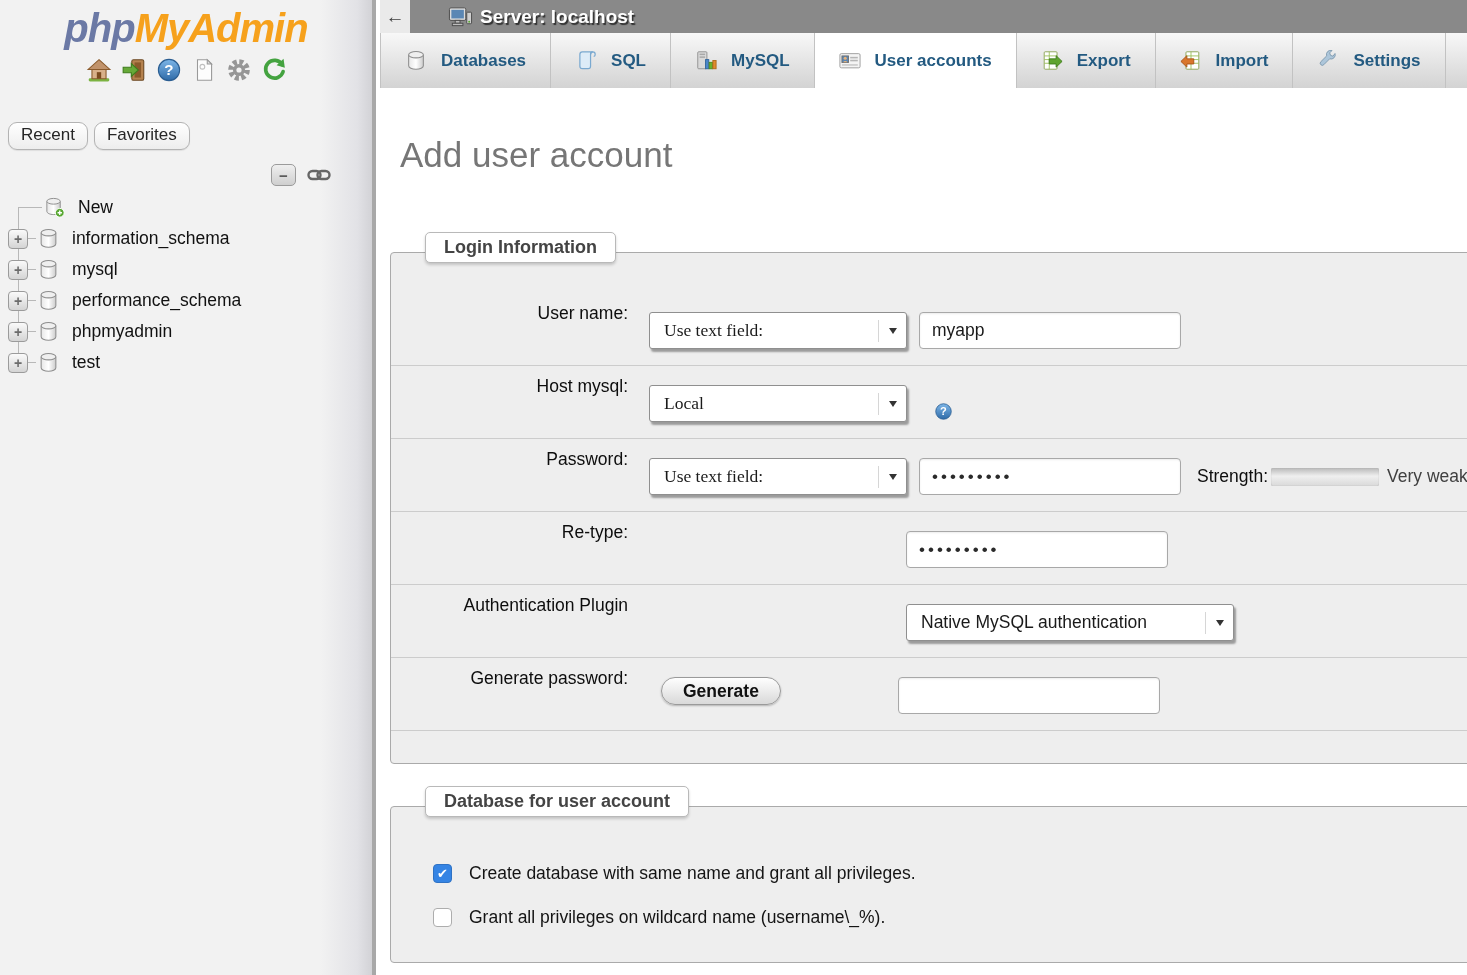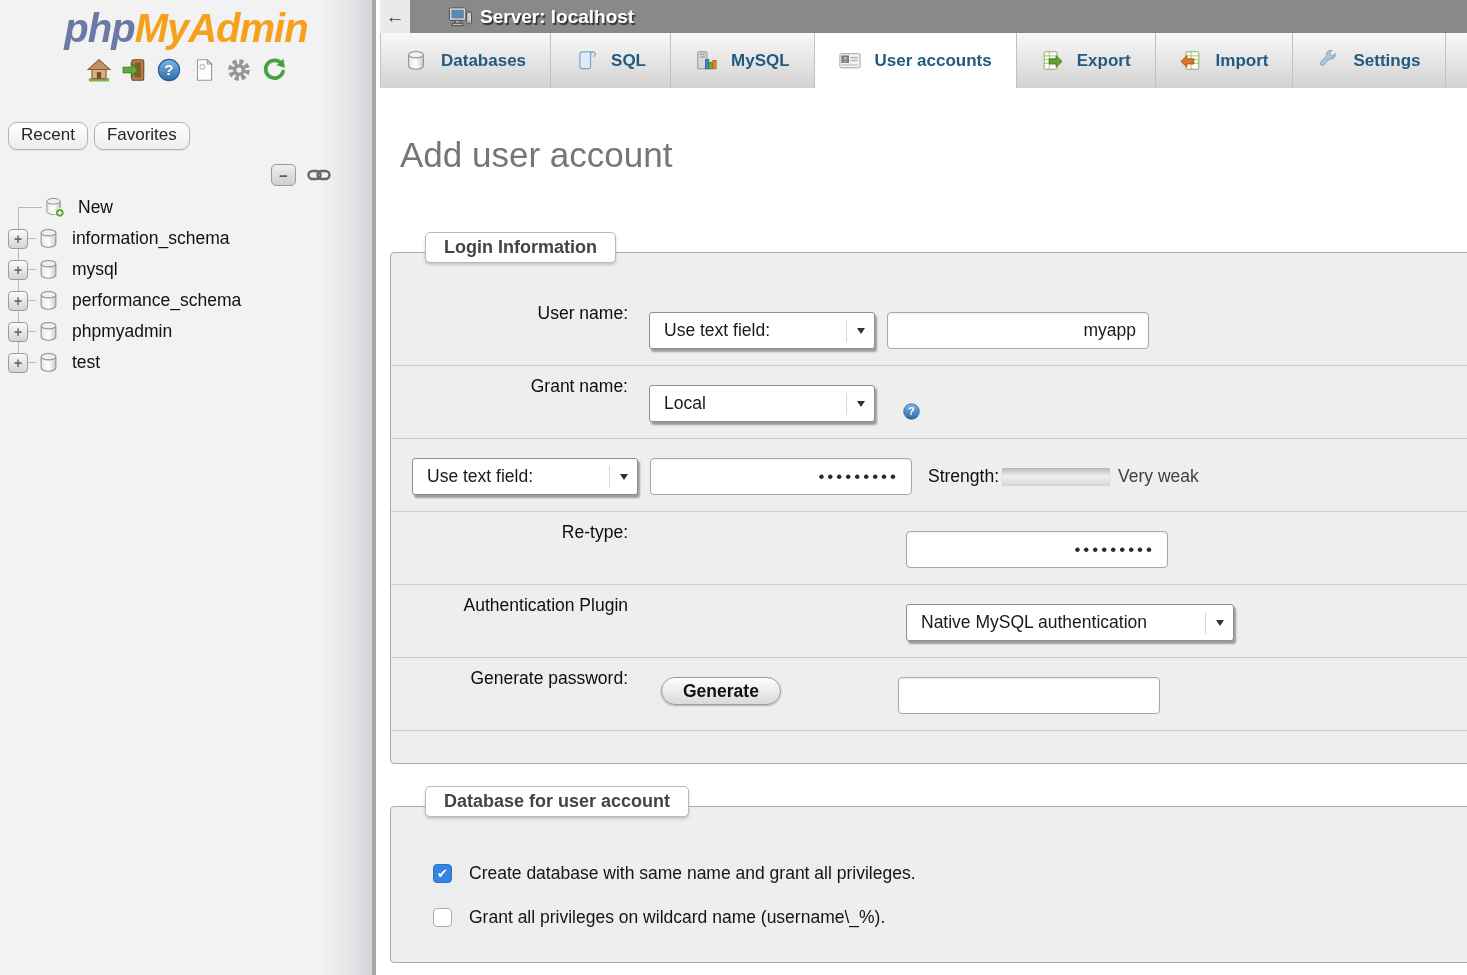--- a/index.html
+++ b/index.html
@@ -82,27 +82,27 @@
   .fctl { display:flex; align-items:flex-start; margin-left:21px; padding-top:19px; gap:12px; }
 
   .sel {
     height:37px; background:#fff; border:1px solid #8f8f8f; border-radius:3px;
     display:flex; align-items:center; justify-content:space-between; padding-left:14px;
     font-size:17.5px; color:#1a1a1a; cursor:pointer;
     box-shadow:2px 3px 2px rgba(0,0,0,0.35);
   }
   .sel .arr { width:28px; height:22px; display:flex; align-items:center; justify-content:center; border-left:1px solid #d6d6d6; }
   .sel .arr::before { content:""; border-left:4.5px solid transparent; border-right:4.5px solid transparent; border-top:6px solid #333; }
-  .w245 { width:226px; } .w328 { width:328px; }
+  .w245 { width:258px;font-family:Liberation Serif, serif; } .w328 { width:328px; }
   .spacer245 { width:245px; flex:0 0 auto; }
 
   .inp {
     width:262px; height:37px; border:1px solid #a8a8a8; border-radius:4px; background:#fff;
     padding:0 12px; font-size:17.5px; color:#1a1a1a; font-family:"Liberation Sans",sans-serif;
-    box-shadow:inset 0 1px 2px rgba(0,0,0,0.08); outline:none;text-align:right;
+    box-shadow:inset 0 1px 2px rgba(0,0,0,0.08); outline:none;
   }
   .masked { font-size:17px; letter-spacing:3px; color:#2a2a2a; }
 
   .helpico { width:19px; height:19px; margin-left:15px; align-self:center; cursor:pointer; }
 
   .strengthwrap { display:flex; align-items:center; margin-left:4px; height:37px; }
   .strengthlabel { font-size:17.5px; color:#0d0d0d; }
   .meter { width:108px; height:18px; margin-left:3px; border-radius:2px; overflow:hidden;
            background:linear-gradient(to bottom,#b9b9b9,#efefef 45%,#d9d9d9); box-shadow:inset 0 0 1px #999; }
   .meterfill { height:100%; background:linear-gradient(to bottom,#a2d45e,#78b23c); }
@@ -376,33 +376,34 @@
       <div class="fctl">
         <div class="sel w245">
           <span>Use text field:</span>
           <span class="arr"></span>
         </div>
         <input class="inp" type="text" value="myapp" style="">
       </div>
     </div>
 
     <div class="frow">
-      <div class="flabel">Grant name:</div>
+      <div class="flabel">Host mysql:</div>
       <div class="fctl">
         <div class="sel w245">
           <span>Local</span>
           <span class="arr"></span>
         </div>
         <svg class="helpico">
             <use href="#i-help"></use>
           </svg>
       </div>
     </div>
 
     <div class="frow">
+      <div class="flabel">Password:</div>
       <div class="fctl">
         <div class="sel w245">
           <span>Use text field:</span>
           <span class="arr"></span>
         </div>
         <input class="inp masked" type="text" value="•••••••••" style="">
         <div class="strengthwrap">
           <span class="strengthlabel">Strength:</span>
           <span class="meter"><span class="meterfill" style="width: 28%;"></span></span>
           <span class="strengthtext">Very weak</span>

